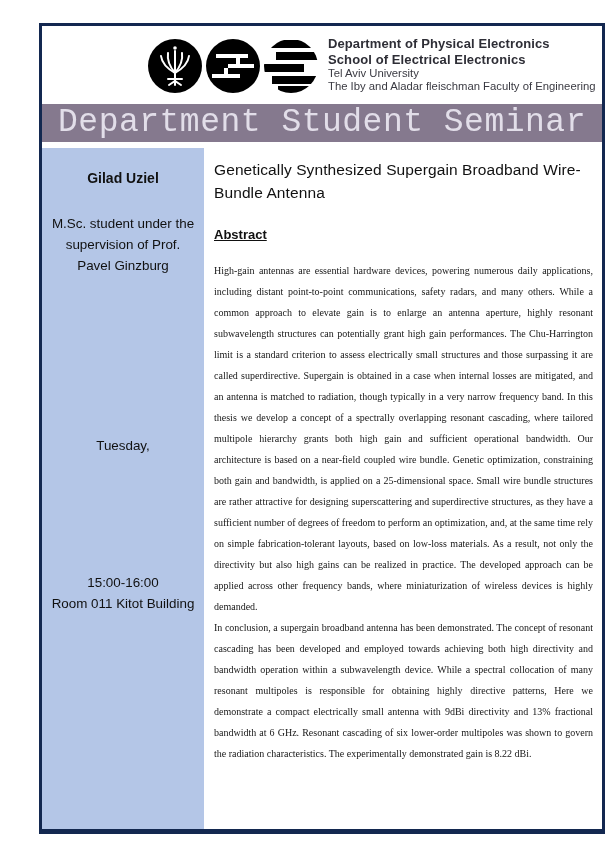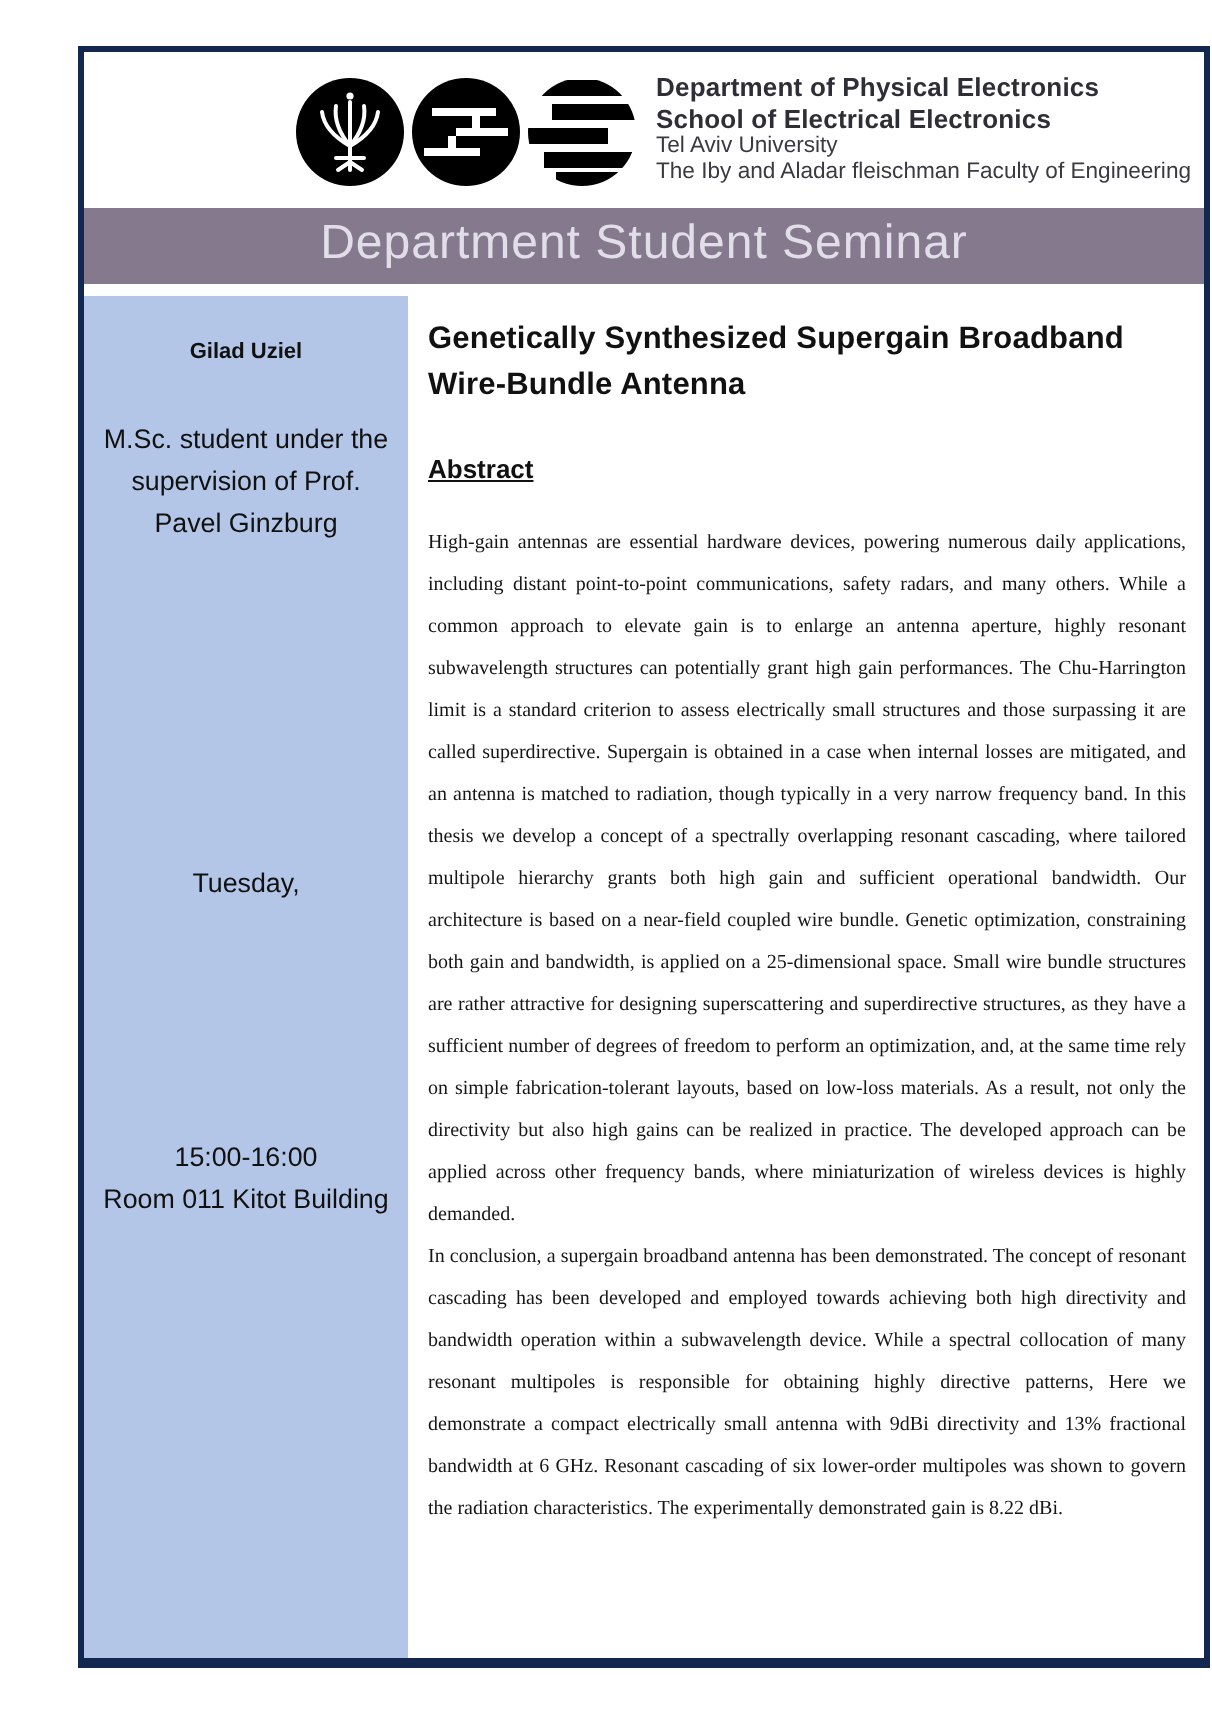--- a/index.html
+++ b/index.html
@@ -27,39 +27,39 @@
   .header-text{margin-left:10px;line-height:1.18;color:#2e2e36;}
   .header-text .h-bold{font-weight:bold;font-size:13px;letter-spacing:0.1px;}
   .header-text .h-reg{font-size:11.3px;color:#3a3a42;}
 
   
   .banner{
     height:38px;background:var(--banner-bg);
     display:flex;align-items:center;justify-content:center;
   }
   .banner-title{
-    font-family:Liberation Sans, sans-serif;
-    font-size:24px;color:var(--banner-text);letter-spacing:0.5px;
+    font-family:Liberation Mono, monospace;
+    font-size:33px;color:var(--banner-text);letter-spacing:0.5px;
     transform:translateY(-1px);
   }
 
   
   .content{display:flex;margin-top:6px;height:681px;}
 
   .sidebar{
     width:162px;flex:0 0 162px;background:var(--sidebar-bg);
     text-align:center;padding:22px 8px 0 8px;height:100%;
   }
-  .speaker-name{font-size:11px;font-weight:bold;}
+  .speaker-name{font-size:14px;font-weight:bold;}
   .speaker-affiliation{margin-top:27px;font-size:13.4px;line-height:1.58;}
   .event-date{margin-top:158px;font-size:13.4px;line-height:1.58;text-align:center;}
   .event-time{margin-top:116px;font-size:13.4px;line-height:1.58;}
 
   .main{flex:1;padding:10px 9px 0 10px;}
-  .talk-title{font-size:15.5px;font-weight:bold;line-height:1.5;letter-spacing:0.1px;}
+  .talk-title{font-size:15.5px;font-weight:normal;line-height:1.5;letter-spacing:0.1px;}
   .abstract-label{
     display:inline-block;margin-top:22px;font-size:13px;font-weight:bold;
     text-decoration:underline;
     text-align:center;
   }
   .abstract-body{margin-top:17px;}
   .abstract-body p{
     font-family:"Liberation Serif",serif;
     font-size:10px;line-height:21px;text-align:justify;color:#161616;
   }

